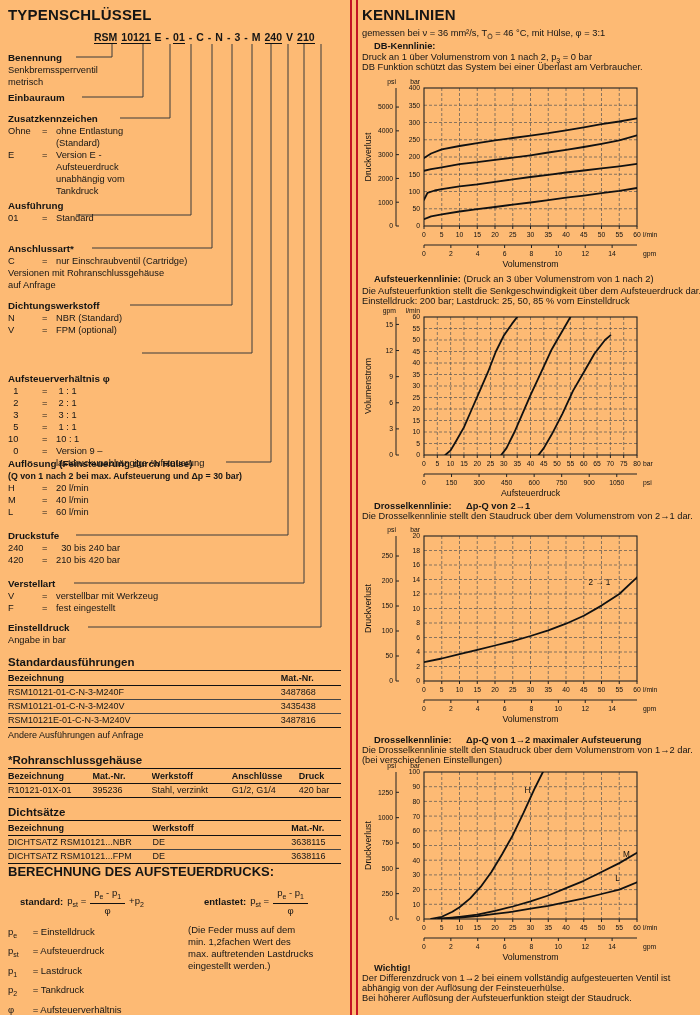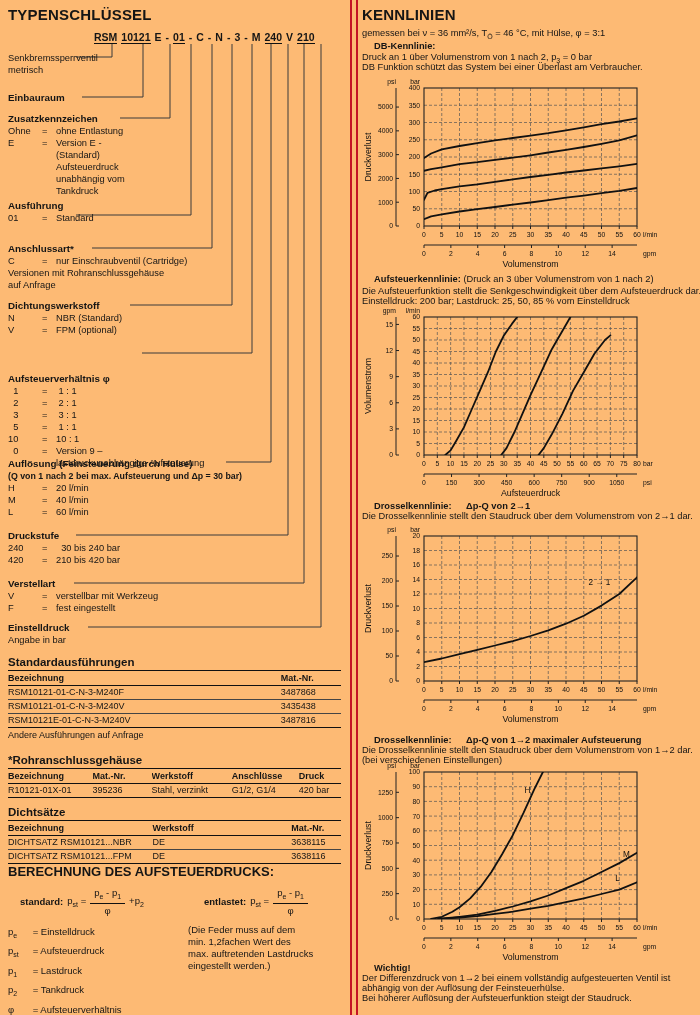--- a/index.html
+++ b/index.html
@@ -96,31 +96,32 @@
           <line x1="76" y1="535" x2="288" y2="535"></line>
         <line x1="304" y1="44" x2="304" y2="583"></line>
           <line x1="74" y1="583" x2="304" y2="583"></line>
         <line x1="321" y1="44" x2="321" y2="627"></line>
           <line x1="88" y1="627" x2="321" y2="627"></line>
       </g>
     </svg>
 
     <div id="secs">
         <div class="tk-sec" style="top: 52px;">
+          <div class="tk-h">Benennung</div>
           <div class="tk-l">Senkbremssperrventil</div>
           <div class="tk-l">metrisch</div>
         </div>
         <div class="tk-sec" style="top: 92px;">
           <div class="tk-h">Einbauraum</div>
         </div>
         <div class="tk-sec" style="top: 113px;">
           <div class="tk-h">Zusatzkennzeichen</div>
           <div class="tk-l"><span class="tk-k">Ohne</span><span class="tk-eq">=</span><span class="tk-v">ohne Entlastung</span></div>
+          <div class="tk-l"><span class="tk-k"></span><span class="tk-eq"></span><span class="tk-v">(Standard)</span></div>
           <div class="tk-l"><span class="tk-k">E</span><span class="tk-eq">=</span><span class="tk-v">Version E -</span></div>
-          <div class="tk-l"><span class="tk-k"></span><span class="tk-eq"></span><span class="tk-v">(Standard)</span></div>
           <div class="tk-l"><span class="tk-k"></span><span class="tk-eq"></span><span class="tk-v">Aufsteuerdruck</span></div>
           <div class="tk-l"><span class="tk-k"></span><span class="tk-eq"></span><span class="tk-v">unabhängig vom</span></div>
           <div class="tk-l"><span class="tk-k"></span><span class="tk-eq"></span><span class="tk-v">Tankdruck</span></div>
         </div>
         <div class="tk-sec" style="top: 200px;">
           <div class="tk-h">Ausführung</div>
           <div class="tk-l"><span class="tk-k">01</span><span class="tk-eq">=</span><span class="tk-v">Standard</span></div>
         </div>
         <div class="tk-sec" style="top: 243px;">
           <div class="tk-h">Anschlussart*</div>

